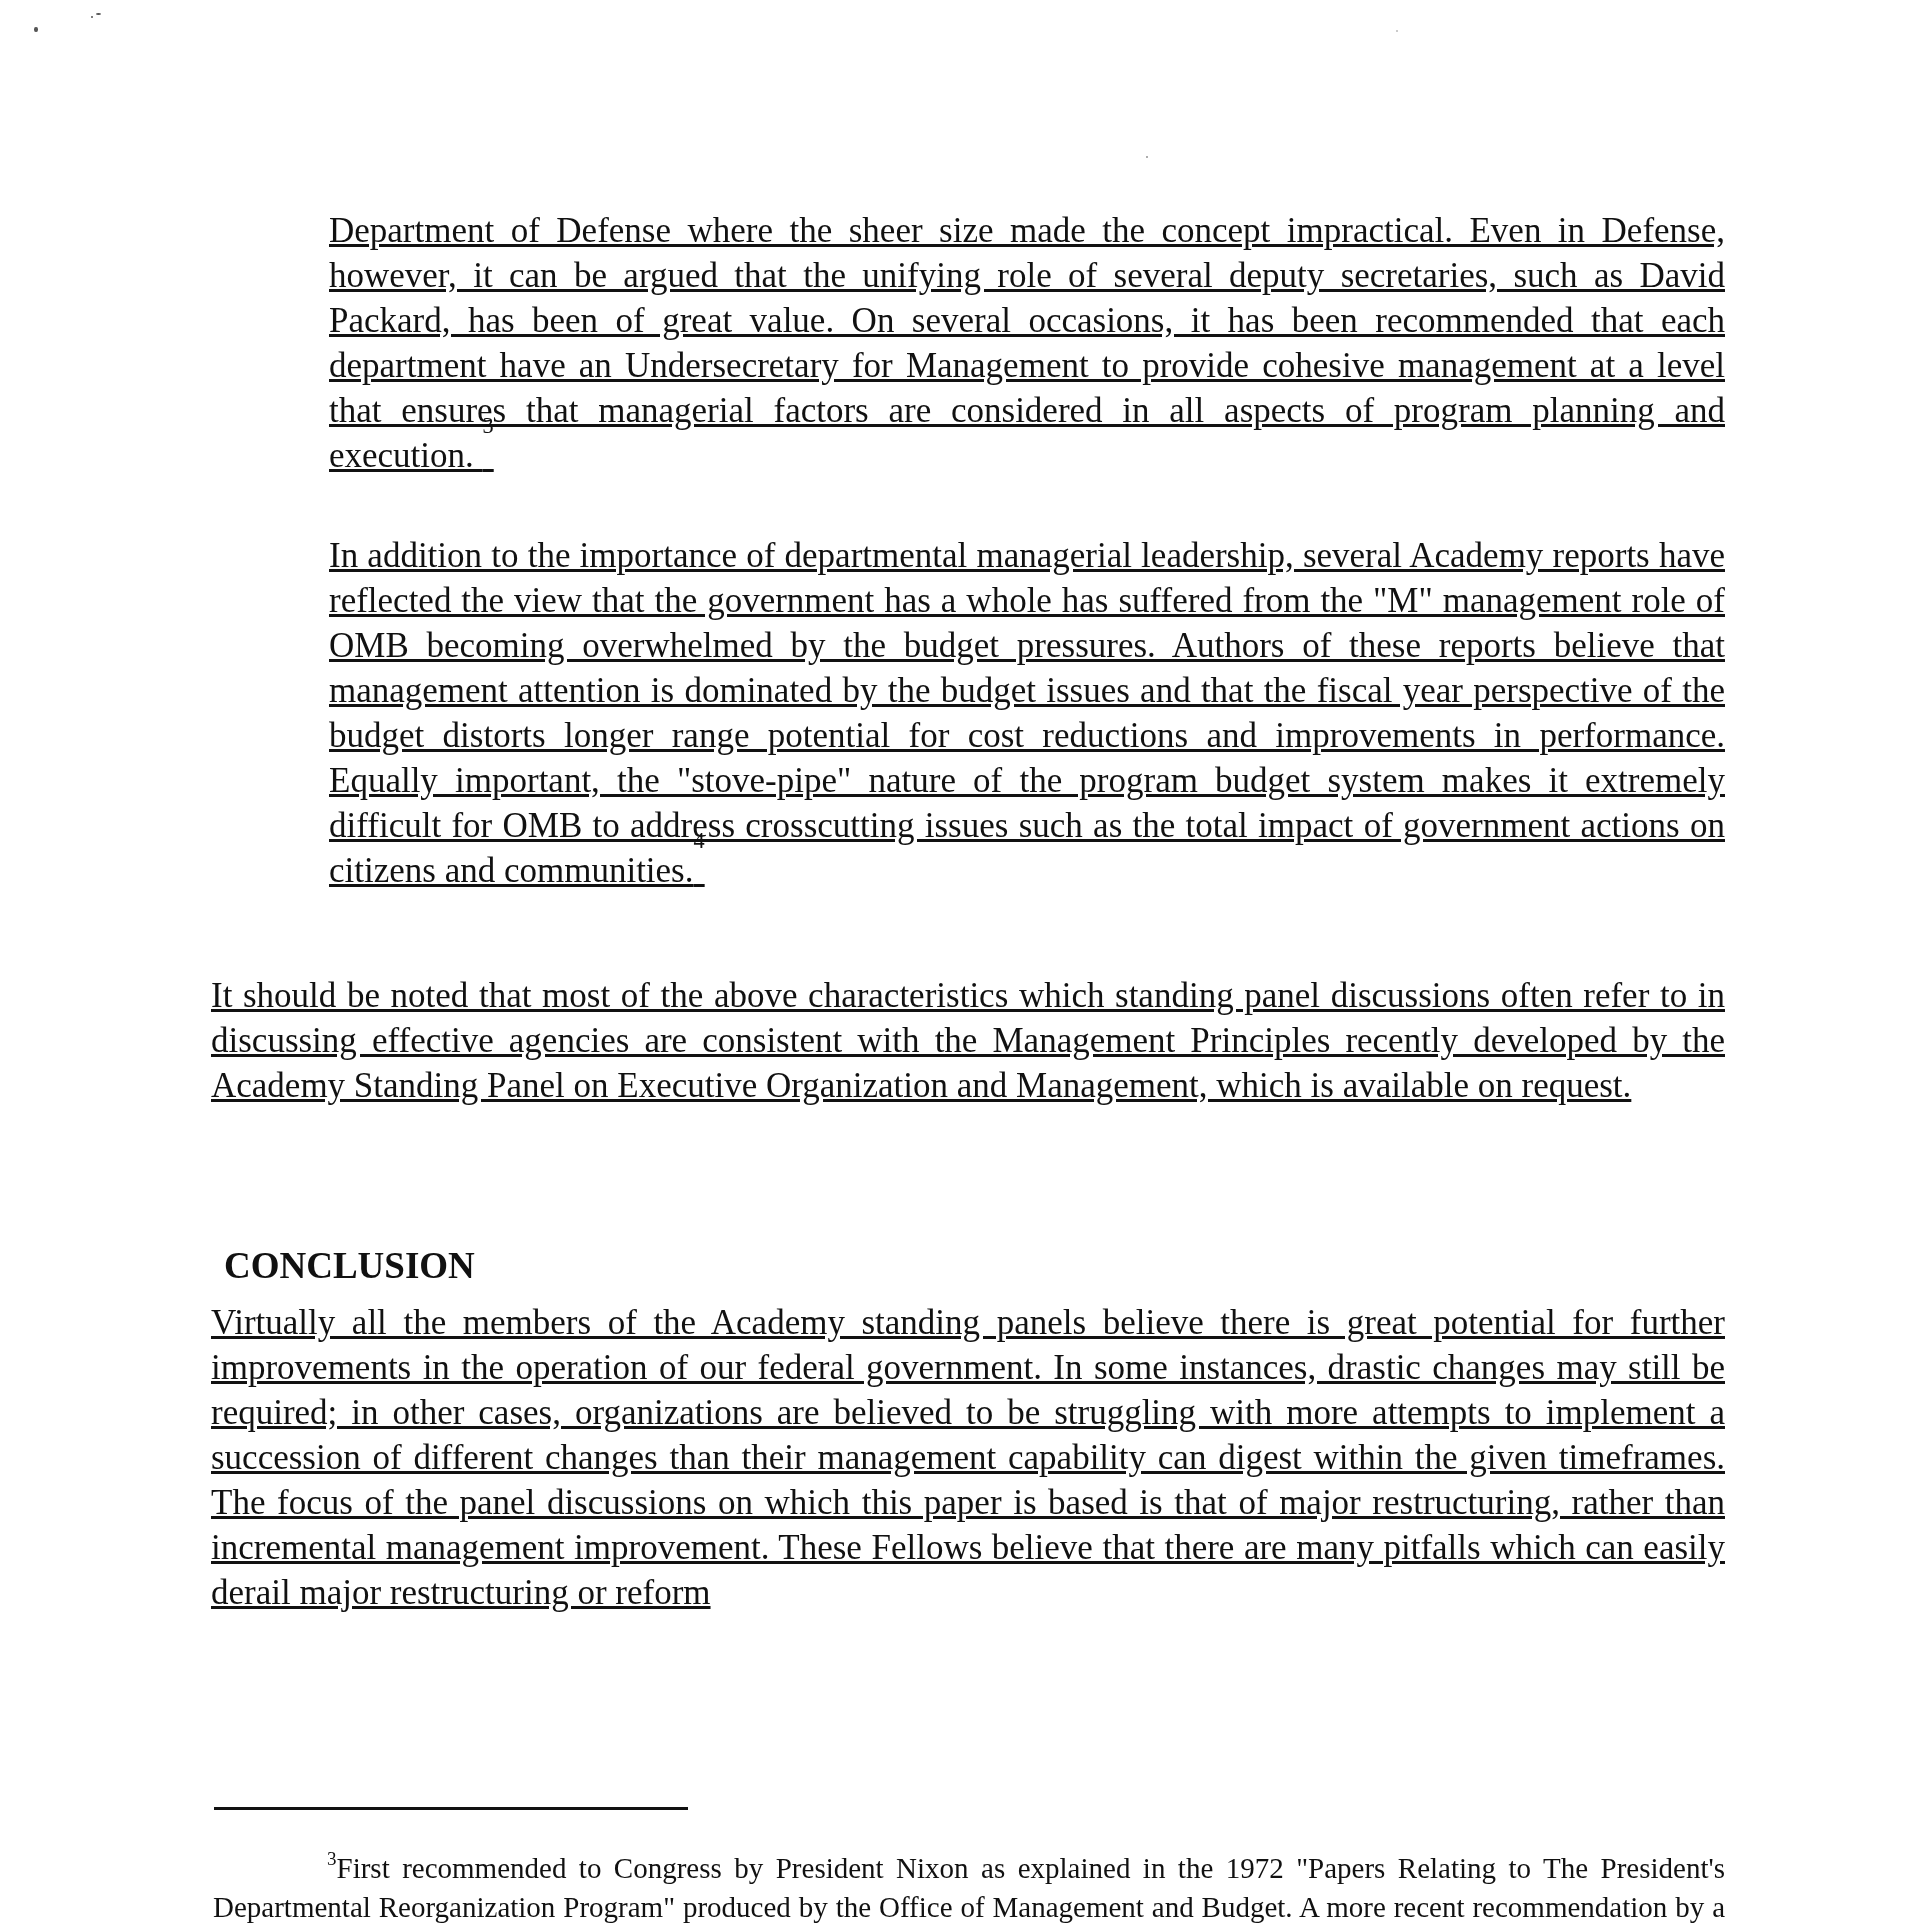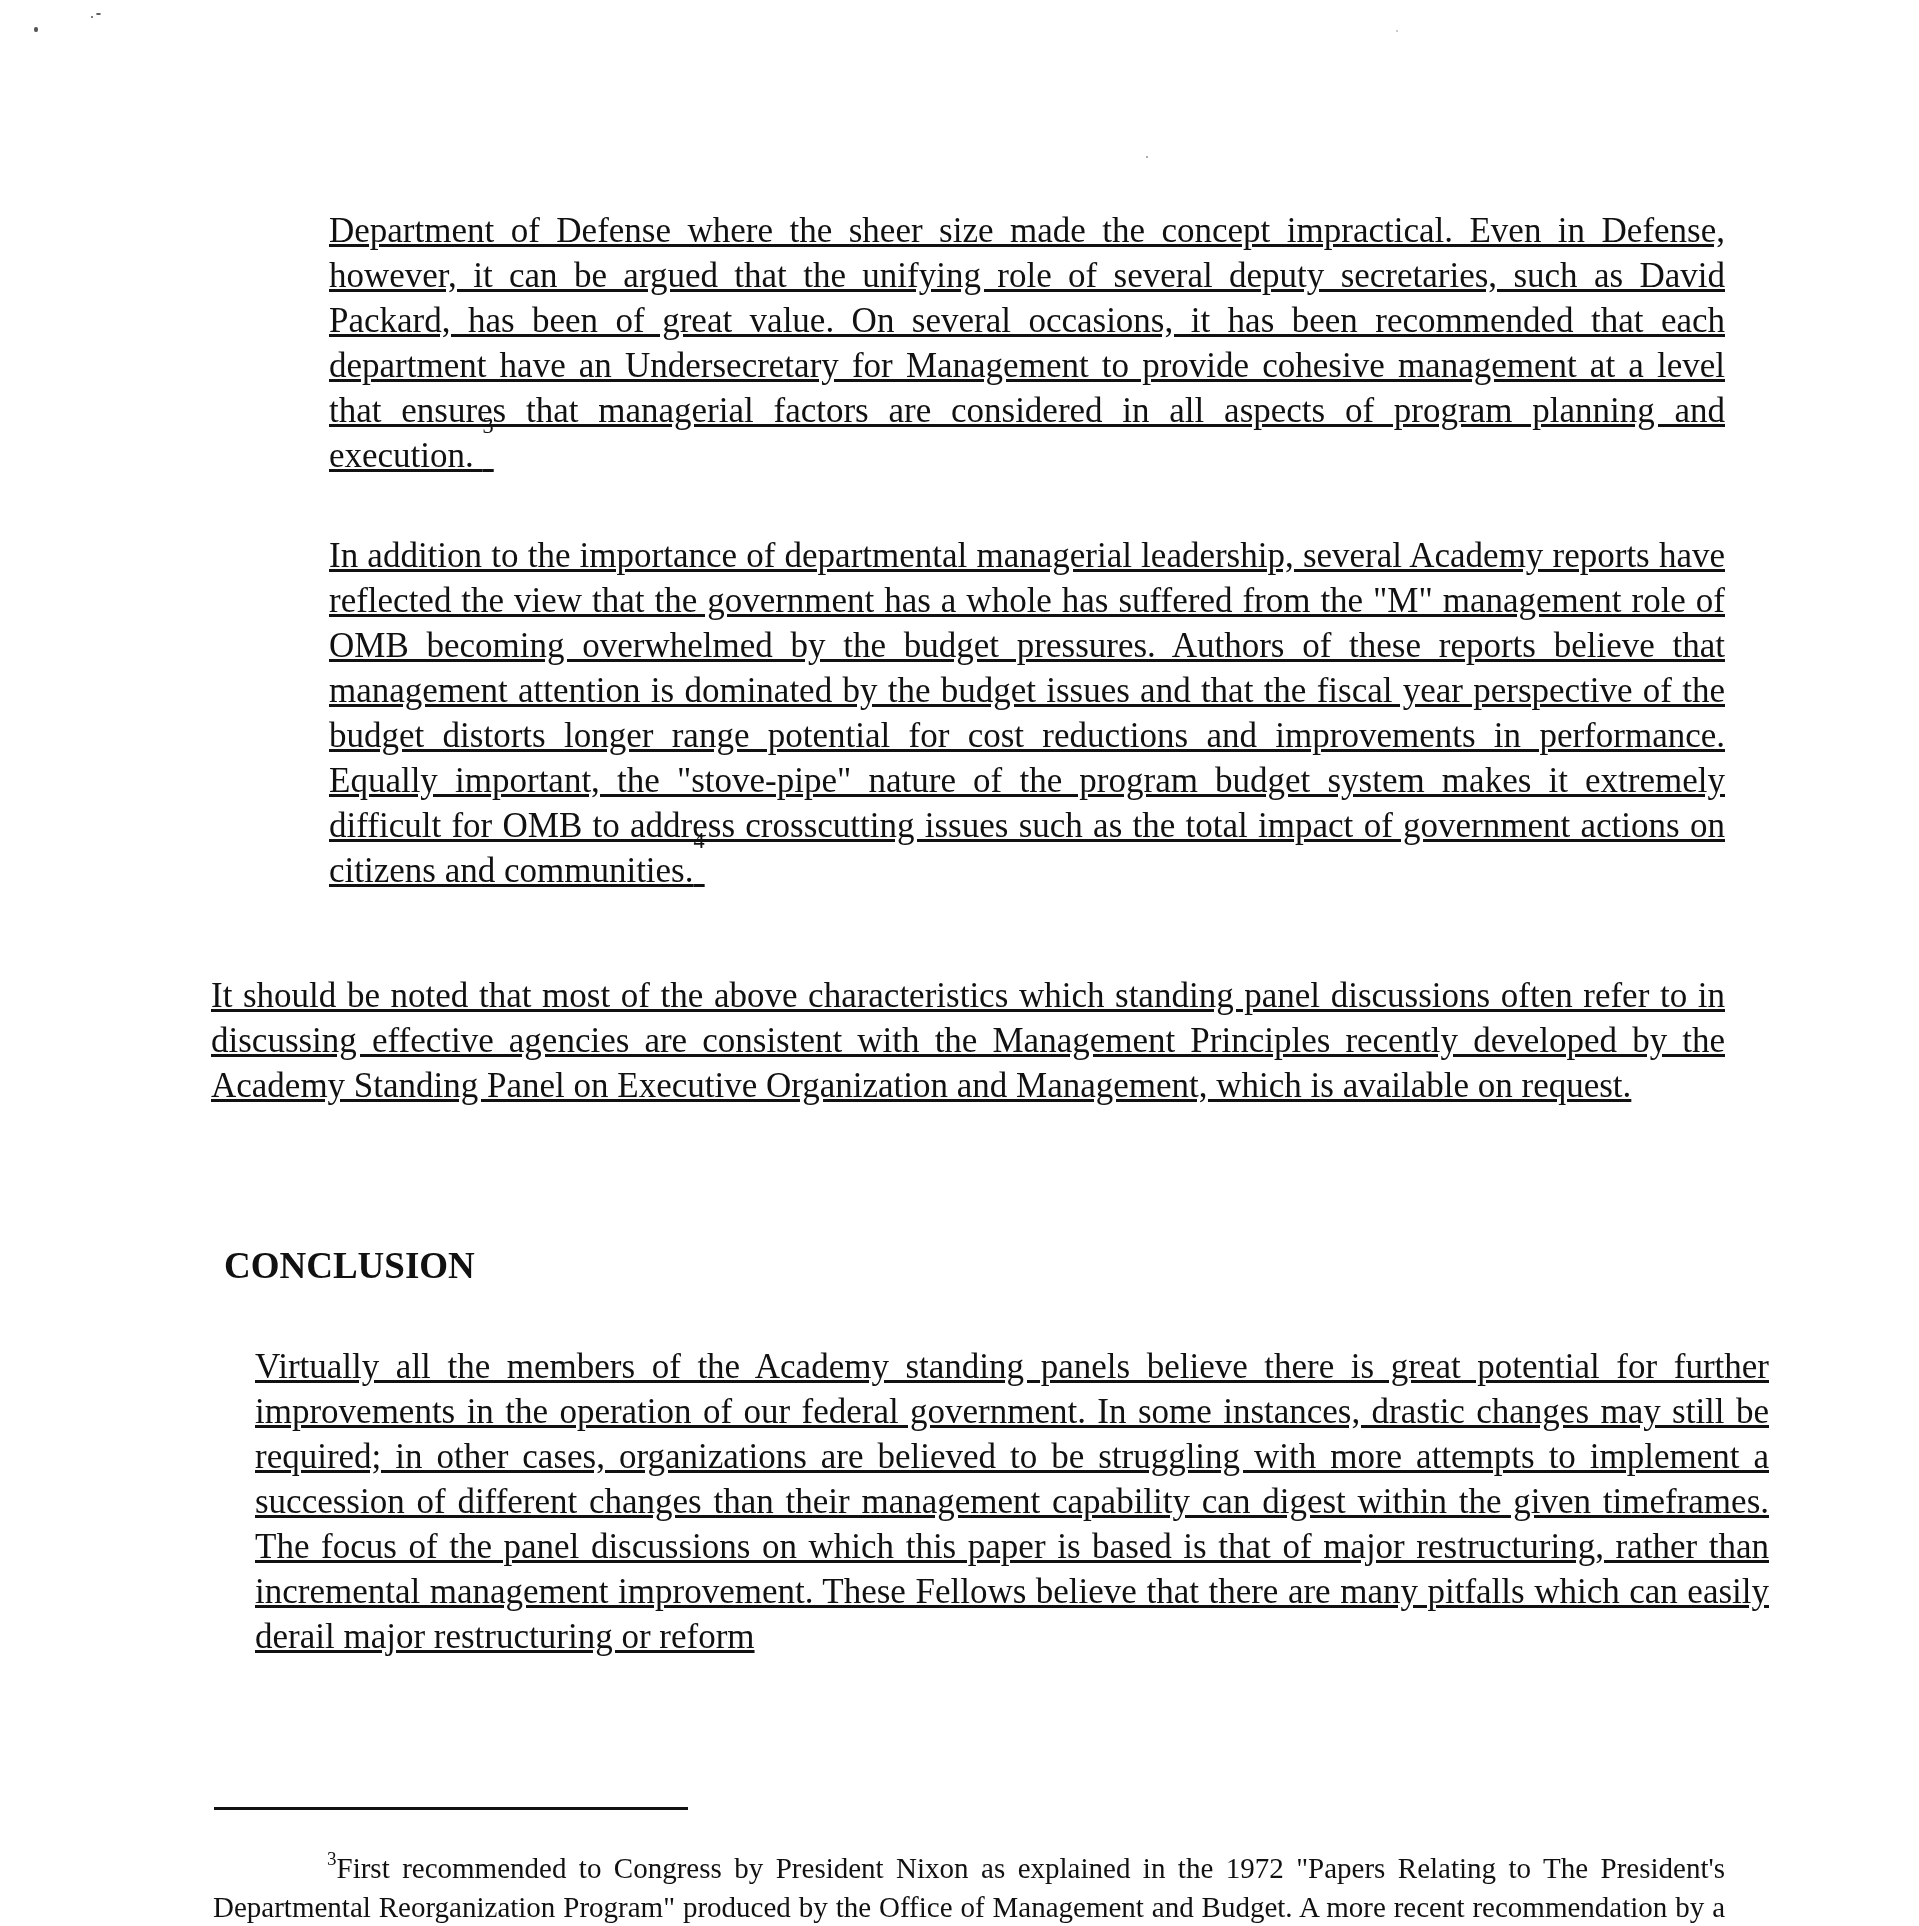--- a/index.html
+++ b/index.html
@@ -103,21 +103,21 @@
   <div class="indented-block" style="top:533px;">
     <p class="body-text para"><span>In addition to the importance of departmental managerial leadership, several Academy reports have reflected the view that the government has a whole has suffered from the "M" management role of OMB becoming overwhelmed by the budget pressures. Authors of these reports believe that management attention is dominated by the budget issues and that the fiscal year perspective of the budget distorts longer range potential for cost reductions and improvements in performance.  Equally important, the "stove-pipe" nature of the program budget system makes it extremely difficult for OMB to address crosscutting issues such as the total impact of government actions on citizens and communities.</span><sup class="fn">4</sup></p>
   </div>
 
   <div class="full-block" style="top:973px;">
     <p class="body-text para">It should be noted that most of the above characteristics which standing panel discussions often refer to in discussing effective agencies are consistent with the Management Principles recently developed by the Academy Standing Panel on Executive Organization and Management, which is available on request.</p>
   </div>
 
   <h2 class="heading">CONCLUSION</h2>
 
-  <div class="full-block" style="top:1344px;margin-left:44px;">
+  <div class="full-block" style="top:1300px;">
     <p class="body-text para">Virtually all the members of the Academy standing panels believe there is great potential for further improvements in the operation of our federal government.  In some instances, drastic changes may still be required; in other cases, organizations are believed to be struggling with more attempts to implement a succession of different changes than their management capability can digest within the given timeframes.  The focus of the panel discussions on which this paper is based is that of major restructuring, rather than incremental management improvement.  These Fellows believe that there are many pitfalls which can easily derail major restructuring or reform</p>
   </div>
 
   <div class="footnote-rule"></div>
 
   <p class="footnote" style="top:1849px;text-indent:114px;">
     <span class="marker">3</span><span>First recommended to Congress by President Nixon as explained in the 1972 "Papers Relating to The President's Departmental Reorganization Program" produced by the Office of Management and Budget.  A more recent recommendation by a panel of the National Academy of Public Administration report, (Jeff, this is the HUD report)</span>
   </p>
 
 </div>

